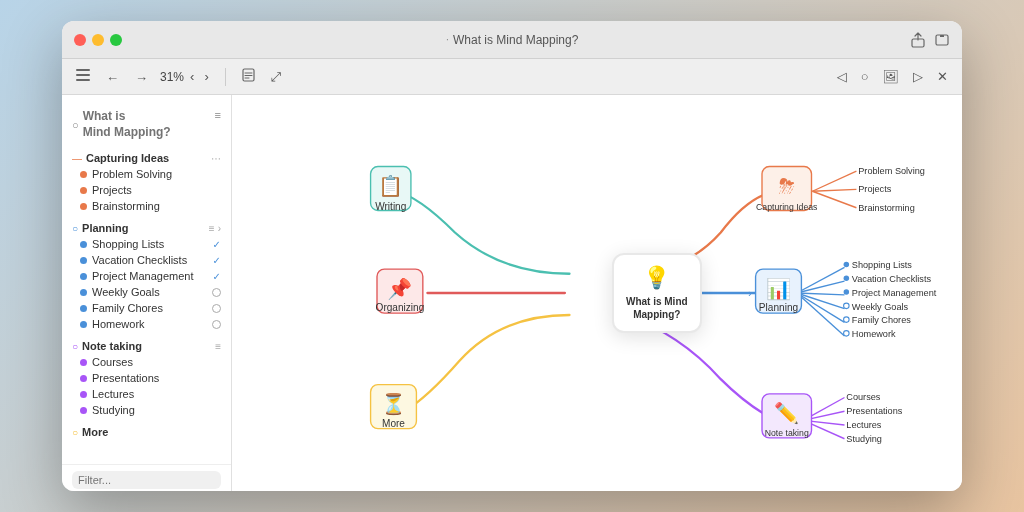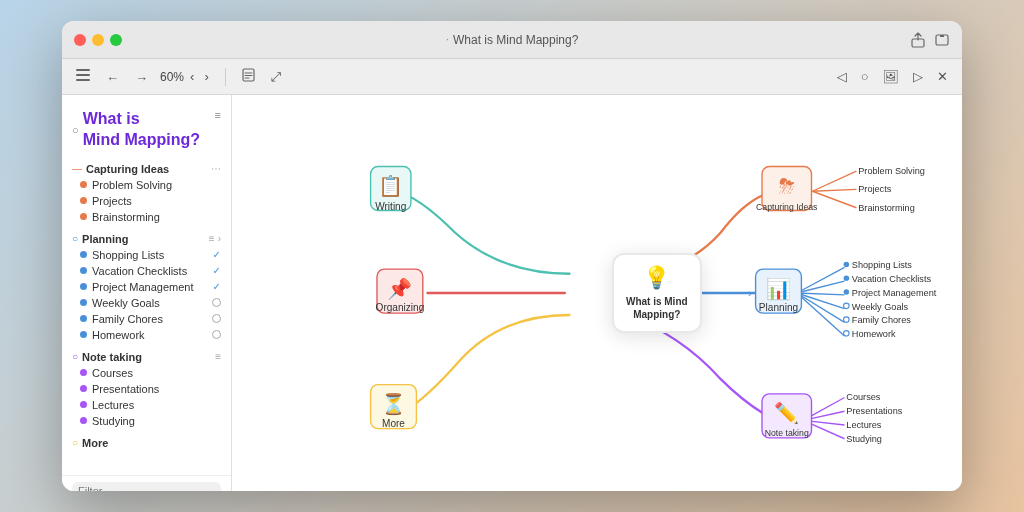--- a/index.html
+++ b/index.html
@@ -83,23 +83,23 @@
       flex-shrink: 0;
       padding: 8px 0;
     }
     .sidebar-header {
       padding: 6px 10px 4px;
       display: flex;
       align-items: flex-start;
       justify-content: space-between;
     }
     .sidebar-title {
-      font-size: 16px;
+      font-size: 12px;
       font-weight: 600;
-      color: #6d28d9;
+      color: #737373;
       line-height: 1.3;
     }
     .sidebar-icon { font-size: 11px; color: #888; }
     .sidebar-section {
       margin: 4px 0;
     }
     .section-header {
       display: flex; align-items: center; justify-content: space-between;
       padding: 4px 10px 2px;
     }
@@ -193,21 +193,21 @@
     <button class="toolbar-btn">
       <svg width="14" height="12" viewBox="0 0 14 12" fill="none">
         <rect x="0" y="0" width="14" height="2" rx="1" fill="#666"></rect>
         <rect x="0" y="5" width="14" height="2" rx="1" fill="#666"></rect>
         <rect x="0" y="10" width="14" height="2" rx="1" fill="#666"></rect>
       </svg>
     </button>
     <button class="toolbar-btn">←</button>
     <button class="toolbar-btn">→</button>
     <div class="zoom-control">
-      <span>60%</span>
+      <span>31%</span>
       <button class="toolbar-btn">‹</button>
       <button class="toolbar-btn">›</button>
     </div>
     <div class="toolbar-sep"></div>
     <button class="toolbar-btn">
       <svg width="13" height="14" viewBox="0 0 13 14" fill="none">
         <rect x="1" y="1" width="11" height="12" rx="1.5" stroke="#666" stroke-width="1.2" fill="none"></rect>
         <path d="M3 5h7M3 7.5h7M3 10h4" stroke="#666" stroke-width="1" stroke-linecap="round"></path>
       </svg>
     </button>

